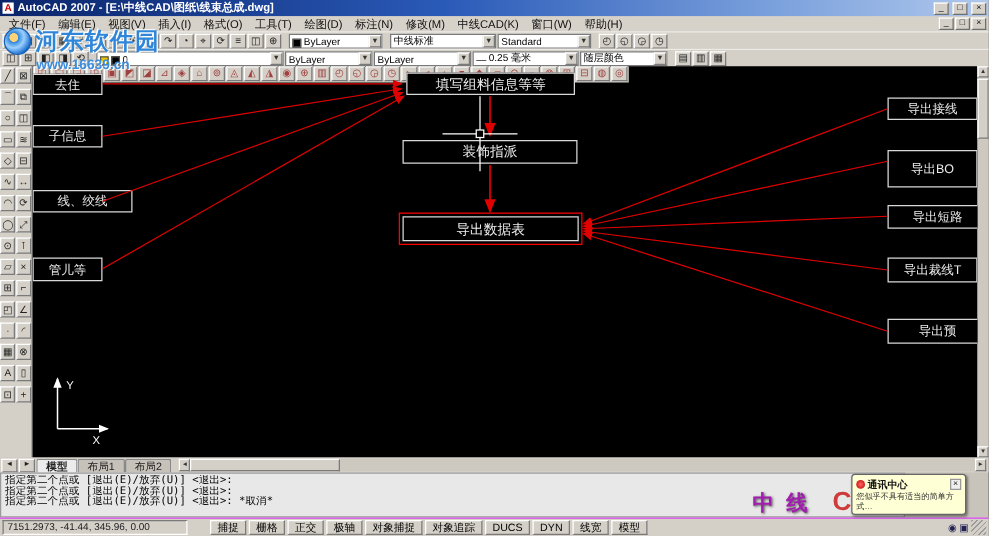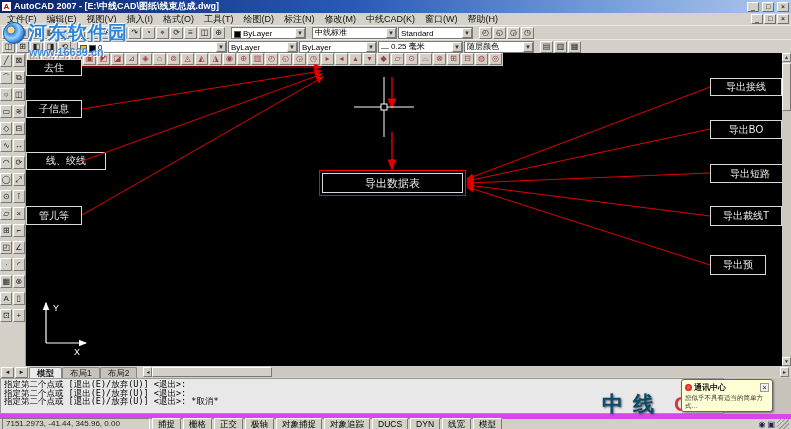--- a/index.html
+++ b/index.html
@@ -74,38 +74,38 @@
 .hfill{flex:1}
 
 
 .cmd{position:absolute;left:0;top:378px;width:724px;height:36px;background:#e8e8e8;border:1px solid #9a9a9a;
   font-family:"DejaVu Sans Mono",monospace;font-size:8.5px;color:#000;padding:1px 12px 1px 3px;line-height:8.5px}
 .cmd-line{white-space:nowrap;overflow:hidden;height:8.5px}
 .cmdscroll{position:absolute;right:1px;top:1px;width:9px;height:32px;background:#cdc9c1;display:flex;flex-direction:column}
 
 
 .statusbar{position:absolute;left:0;top:414px;width:791px;height:15px;background:#d4d0c8;display:flex;
-  align-items:center;gap:2px;padding:0 2px;font-size:9px;border-top:5px solid #d946ef}
+  align-items:center;gap:18px;padding:0 2px;font-size:9px;border-top:1px solid #d946ef}
 .coords{width:148px;flex:none;height:12px;border:1px solid;border-color:#7a7a7a #fff #fff #7a7a7a;font-size:8px;
   line-height:10px;padding-left:3px;color:#222;white-space:nowrap;overflow:hidden}
 .sbtn{height:12px;line-height:10px;padding:0 5px;background:#d4d0c8;border:1px solid;
   border-color:#fff #7a7a7a #7a7a7a #fff;white-space:nowrap;font-size:8.5px;flex:none}
 .tray{margin-left:auto;display:flex;gap:2px;align-items:center}
 .tray .ticon{font-size:8px;color:#225}
 .grip{width:12px;height:12px;background:repeating-linear-gradient(135deg,#9a9a9a 0 1px,transparent 1px 3px)}
 
 
 .watermark{position:absolute;left:3px;top:20px;z-index:70;pointer-events:none;color:#2f86d8;font-weight:bold}
 .wm-top{display:flex;align-items:center;gap:3px}
 .wm-globe{width:22px;height:22px;flex:none;border-radius:50%;border:1px solid #1760b5;
   background:radial-gradient(circle at 35% 35%,#ffd37a 18%,#2f86d8 20%,#9cd0ff 45%,#1d6fd0 75%,#0a4ba0)}
 .wm-name{font-size:19px;letter-spacing:1px;text-shadow:1px 1px 0 #fff,-1px -1px 0 #fff}
 .wm-url{font-size:11px;color:#3b8de0;text-shadow:1px 1px 0 #fff;margin-left:26px}
 .brand{position:absolute;left:602px;top:390px;z-index:60;display:flex;gap:10px;align-items:center;pointer-events:none}
-.brand-cn{font-size:21px;color:#0c4a6e;letter-spacing:10px;font-weight:bold;text-shadow:1px 1px 2px #555}
+.brand-cn{font-size:17px;color:#a21caf;letter-spacing:10px;font-weight:bold;text-shadow:1px 1px 2px #555}
 .brand-en{font-size:21px;color:#cf3b3b;font-weight:bold;letter-spacing:5px}
 .notify{position:absolute;left:681px;top:379px;width:92px;height:33px;z-index:80;background:#ffffd6;
   border:1px solid #666;border-radius:3px;padding:2px 3px;font-size:8px;box-shadow:1px 1px 2px rgba(0,0,0,.4)}
 .n-head{display:flex;align-items:center;gap:2px;font-weight:bold;color:#111}
 .n-icon{width:7px;height:7px;flex:none;border-radius:50%;background:radial-gradient(#f66,#b00)}
 .n-close{margin-left:auto;width:9px;height:9px;line-height:7px;text-align:center;border:1px solid #999;
   background:#eee;font-size:7px;font-weight:normal}
 .n-body{font-size:6.5px;color:#333;line-height:7.5px;margin-top:1px}
 </style>
 </head>
@@ -308,27 +308,29 @@
       <span class="tbtn">⊟</span>
       <span class="tbtn">◍</span>
       <span class="tbtn">◎</span>
     </div>
 
   <div class="box" style="left:0;top:6px;width:56px;height:17px">去住</div>
   <div class="box" style="left:0;top:47px;width:56px;height:18px">子信息</div>
   <div class="box" style="left:0;top:99px;width:80px;height:18px">线、绞线</div>
   <div class="box" style="left:0;top:153px;width:56px;height:19px">管儿等</div>
 
+  <div class="box big" style="left:299px;top:5px;width:135px;height:18px">填写组料信息等等</div>
+  <div class="box big" style="left:296px;top:59px;width:140px;height:19px">装饰指派</div>
   <div class="box big hl" style="left:296px;top:120px;width:141px;height:20px">导出数据表</div>
 
   <div class="box" style="left:684px;top:25px;width:72px;height:18px">导出接线</div>
-  <div class="box" style="left:684px;top:67px;width:72px;height:19px">导出BO</div>
+  <div class="box" style="left:684px;top:67px;width:72px;height:30px">导出BO</div>
   <div class="box" style="left:684px;top:111px;width:80px;height:19px">导出短路</div>
   <div class="box" style="left:684px;top:153px;width:72px;height:20px">导出裁线T</div>
-  <div class="box" style="left:684px;top:202px;width:56px;height:20px">导出预</div>
+  <div class="box" style="left:684px;top:202px;width:80px;height:20px">导出预</div>
 
   <svg class="overlay" width="756" height="313" viewBox="0 0 756 313">
     <defs>
       <marker id="ra" viewBox="0 0 10 10" refX="8.5" refY="5" markerWidth="8" markerHeight="8" orient="auto">
         <path d="M0,1L10,5L0,9z" fill="#e00000"></path>
       </marker>
       <marker id="wa" viewBox="0 0 10 10" refX="8.5" refY="5" markerWidth="7" markerHeight="7" orient="auto">
         <path d="M0,1L10,5L0,9z" fill="#ffffff"></path>
       </marker>
     </defs>

